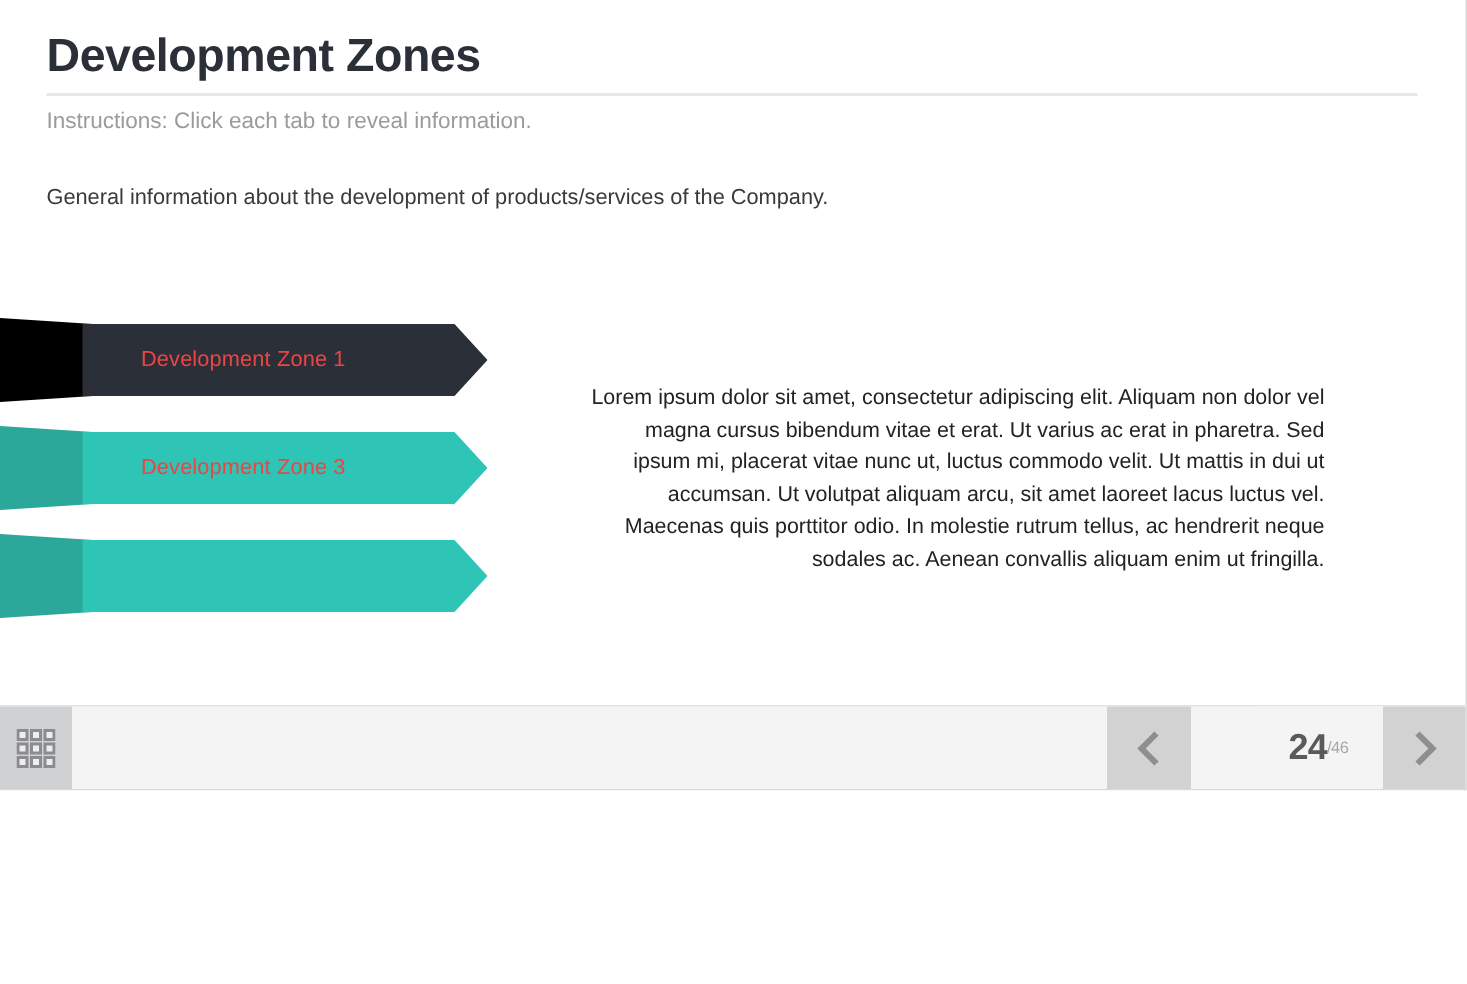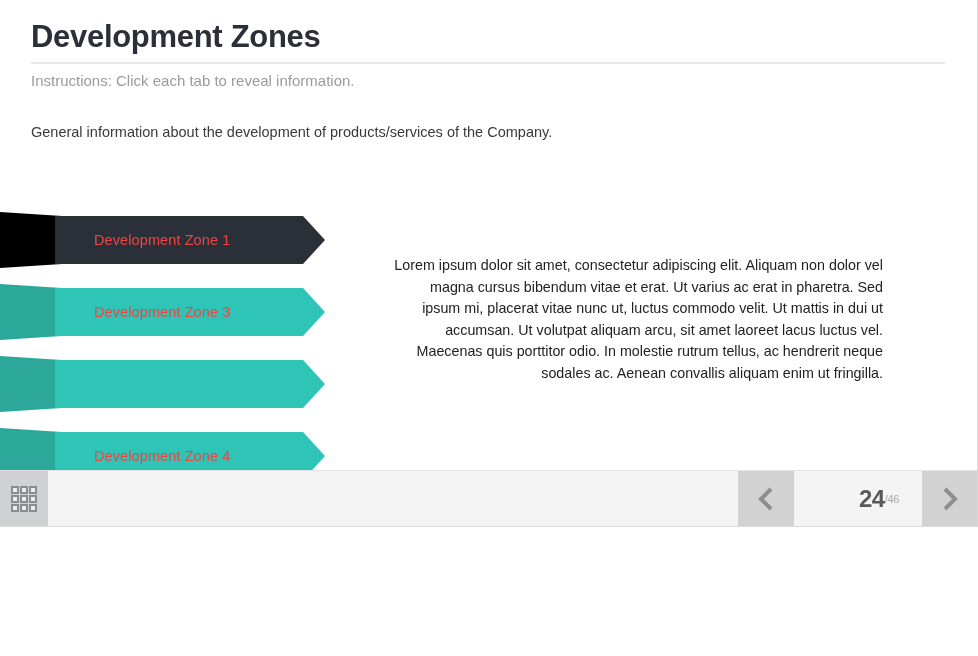--- a/index.html
+++ b/index.html
@@ -200,29 +200,20 @@
 
     <div class="tab-row">
       <div class="tab-shape">
         <svg viewBox="0 0 330 56" xmlns="http://www.w3.org/2000/svg">
           <polygon points="0,0 62,4 62,52 0,56" fill="#2ba899"></polygon>
           <polygon points="55,4 303,4 325,28 303,52 55,52" fill="#2ec4b6"></polygon>
         </svg>
       </div>
     </div>
 
-    <div class="tab-row">
-      <div class="tab-shape">
-        <svg viewBox="0 0 330 56" xmlns="http://www.w3.org/2000/svg">
-          <polygon points="0,0 62,4 62,52 0,56" fill="#2ba899"></polygon>
-          <polygon points="55,4 303,4 325,28 303,52 55,52" fill="#2ec4b6"></polygon>
-        </svg>
-      </div>
-      <div class="tab-label">Development Zone 4</div>
-    </div>
 
   </div>
 
   <div id="panel-text">Lorem ipsum dolor sit amet, consectetur adipiscing elit. Aliquam non dolor vel magna cursus bibendum vitae et erat. Ut varius ac erat in pharetra. Sed ipsum mi, placerat vitae nunc ut, luctus commodo velit. Ut mattis in dui ut accumsan. Ut volutpat aliquam arcu, sit amet laoreet lacus luctus vel. Maecenas quis porttitor odio. In molestie rutrum tellus, ac hendrerit neque sodales ac. Aenean convallis aliquam enim ut fringilla.</div>
 
   <div id="bottom-bar">
 
     <div id="grid-button">
       <svg width="26" height="26" viewBox="0 0 26 26" xmlns="http://www.w3.org/2000/svg">
         <g fill="#eeeeee" stroke="#8a8c90" stroke-width="2">

